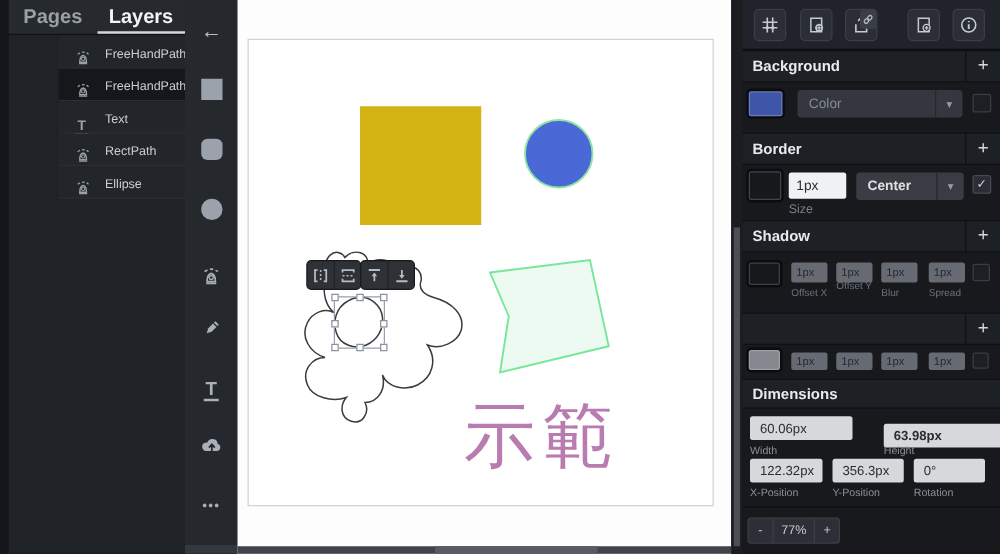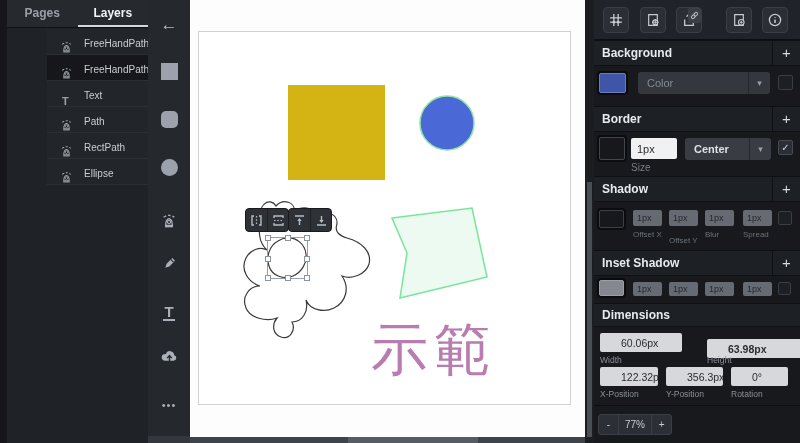--- a/index.html
+++ b/index.html
@@ -4,21 +4,21 @@
 <style>
   * { margin:0; padding:0; box-sizing:border-box; }
   html,body { width:800px; height:443px; overflow:hidden; }
   body { font-family:"Liberation Sans", sans-serif; background:#17191d; }
   #app { position:relative; width:800px; height:443px; background:#17191d; }
 
   
   .left-panel { position:absolute; left:0; top:0; width:148px; height:443px; background:#1f2227; }
   .left-edge { position:absolute; left:0; top:0; width:7px; height:443px; background:#141619; }
   .tab-bar { position:absolute; left:7px; top:0; width:141px; height:28px; background:#26292e; border-bottom:1px solid #0f1115; display:flex; }
-  .tab { flex:1; text-align:center; line-height:27px; font-size:12px; font-weight:bold; color:#9aa0a8; cursor:pointer; position:relative; }
+  .tab { flex:1; text-align:center; line-height:27px; font-size:16px; font-weight:bold; color:#9aa0a8; cursor:pointer; position:relative; }
   .tab.active { color:#f2f4f6; }
   .tab.active .tab-underline { position:absolute; left:0; right:0; bottom:0; height:2px; background:#d3d6da; }
   .layers-list { position:absolute; left:7px; top:29px; width:141px;padding-left:40px; }
   .layer-row { position:relative; height:26px; line-height:26px; background:#22252a; border-bottom:1px solid #2b2e33; padding-left:37px; cursor:pointer; }
   .layer-row.selected { background:#15171b; }
   .layer-icon { position:absolute; left:13px; top:6px; width:14px; height:14px; color:#9aa0a8; }
   .layer-label { font-size:10px; color:#c9ced4; }
   .ticon { font-size:11px; font-weight:bold; color:#9aa0a8; border-bottom:1px solid #9aa0a8; padding:0 2px; line-height:12px; display:inline-block; }
 
   
@@ -60,21 +60,21 @@
   .sh-label { position:absolute; left:8px; top:0; line-height:25px; font-size:12px; font-weight:bold; color:#e8eaed; }
   .sh-plus { position:absolute; right:0; top:0; width:28px; height:25px; border-left:1px solid #0e1013; text-align:center; line-height:24px; font-size:15px; color:#d6dade; cursor:pointer; }
   .swatch { position:absolute; border-radius:2px; cursor:pointer; box-shadow:0 0 0 2px #0b0c0f; }
   .dropdown { position:absolute; background:#34383e; border-radius:3px; cursor:pointer; }
   .dd-label { position:absolute; left:9px; top:0; font-size:11px; line-height:22px; color:#848a92; }
   .dd-label.strong { color:#dde0e5; font-weight:bold; }
   .dd-chev { position:absolute; right:0; top:0; bottom:0; width:22px; border-left:1px solid #25282d; text-align:center; color:#989ea6; font-size:9px; line-height:22px; }
   .checkbox { position:absolute; background:#1c1f23; border:1px solid #393d44; border-radius:2px; cursor:pointer; text-align:center; color:#d2d6dc; font-size:10px; line-height:13px; }
   .mini-input { position:absolute; border:none; background:#666b73; color:#26282c; font-size:9px; padding-left:4px; border-radius:2px; font-family:"Liberation Sans", sans-serif; }
   .mini-label { position:absolute; font-size:8px; color:#6d727a; }
-  .dim-input { position:absolute; border:none; background:#d6d8db; color:#2b2d31; font-size:10.5px; padding-left:21px; border-radius:2px; font-family:"Liberation Sans", sans-serif; }
+  .dim-input { position:absolute; border:none; background:#d6d8db; color:#2b2d31; font-size:10.5px; padding-left:8px; border-radius:2px; font-family:"Liberation Sans", sans-serif; }
   .dim-label { position:absolute; font-size:8.5px; color:#8b9097; }
   .size-input { position:absolute; border:none; background:#f0f1f2; color:#2b2d31; font-size:11px; padding-left:6px; border-radius:2px; font-family:"Liberation Sans", sans-serif; }
   .link-btn { position:absolute; left:94px; top:8px; width:13px; height:15px; background:#3b3f45; border-radius:2px; cursor:pointer; display:flex; align-items:center; justify-content:center; color:#b9bec5; }
   .zoom-bar { position:absolute; left:4px; top:414px; width:74px; height:21px; background:#2c3036; border:1px solid #3a3e45; border-radius:3px; display:flex; }
   .zoom-cell { text-align:center; font-size:10px; line-height:19px; color:#c9cdd3; cursor:pointer; }
   .zc-minus { width:20px; border-right:1px solid #3a3e45; }
   .zc-level { width:33px; }
   .zc-plus { width:20px; border-left:1px solid #3a3e45; }
 </style>
 </head>
@@ -111,29 +111,20 @@
         <span class="layer-icon"><span class="ticon">T</span></span>
         <span class="layer-label">Text</span>
       </div>
       <div class="layer-row">
         <span class="layer-icon"><svg width="13" height="13" viewBox="0 0 12 12">
               <path d="M2,4 Q6,1 10,4" fill="none" stroke="currentColor" stroke-width="1" stroke-dasharray="2,1.5"></path>
               <path d="M3.5,10 Q3.5,5.5 6,5 Q8.5,5.5 8.5,10 Z" fill="none" stroke="currentColor" stroke-width="1"></path>
               <circle cx="6" cy="7.5" r="1.2" fill="none" stroke="currentColor" stroke-width="0.8"></circle>
               <path d="M3,11 L9,11" stroke="currentColor" stroke-width="1"></path>
             </svg></span>
-        <span class="layer-label">Path</span>
-      </div>
-      <div class="layer-row">
-        <span class="layer-icon"><svg width="13" height="13" viewBox="0 0 12 12">
-              <path d="M2,4 Q6,1 10,4" fill="none" stroke="currentColor" stroke-width="1" stroke-dasharray="2,1.5"></path>
-              <path d="M3.5,10 Q3.5,5.5 6,5 Q8.5,5.5 8.5,10 Z" fill="none" stroke="currentColor" stroke-width="1"></path>
-              <circle cx="6" cy="7.5" r="1.2" fill="none" stroke="currentColor" stroke-width="0.8"></circle>
-              <path d="M3,11 L9,11" stroke="currentColor" stroke-width="1"></path>
-            </svg></span>
         <span class="layer-label">RectPath</span>
       </div>
       <div class="layer-row">
         <span class="layer-icon"><svg width="13" height="13" viewBox="0 0 12 12">
               <path d="M2,4 Q6,1 10,4" fill="none" stroke="currentColor" stroke-width="1" stroke-dasharray="2,1.5"></path>
               <path d="M3.5,10 Q3.5,5.5 6,5 Q8.5,5.5 8.5,10 Z" fill="none" stroke="currentColor" stroke-width="1"></path>
               <circle cx="6" cy="7.5" r="1.2" fill="none" stroke="currentColor" stroke-width="0.8"></circle>
               <path d="M3,11 L9,11" stroke="currentColor" stroke-width="1"></path>
             </svg></span>
         <span class="layer-label">Ellipse</span>
@@ -319,28 +310,27 @@
       <span class="sh-label">Shadow</span>
       <span class="sh-plus">+</span>
     </div>
     <div>
       <div class="swatch" style="left: 5px; top: 210px; width: 25px; height: 18px; border: 1px solid rgb(60, 64, 70); background: rgb(23, 24, 28);"></div>
       <input class="mini-input" style="left: 39px; top: 210px; width: 29px; height: 16px;" value="1px">
       <input class="mini-input" style="left: 75px; top: 210px; width: 29px; height: 16px;" value="1px">
       <input class="mini-input" style="left: 111px; top: 210px; width: 29px; height: 16px;" value="1px">
       <input class="mini-input" style="left: 149px; top: 210px; width: 29px; height: 16px;" value="1px">
       <span class="mini-label" style="left:39px;top:230px;">Offset X</span>
-      <span class="mini-label" style="left:75px;top:236px;">Offset Y</span>
+      <span class="mini-label" style="left:75px;top:224px;">Offset Y</span>
       <span class="mini-label" style="left:111px;top:230px;">Blur</span>
       <span class="mini-label" style="left:149px;top:230px;">Spread</span>
       <div class="checkbox" style="left:184px;top:211px;width:14px;height:14px;"></div>
     </div>
 
     <div class="section-header" style="top:250px;">
-      <span class="sh-label">Inset Shadow</span>
       <span class="sh-plus">+</span>
     </div>
     <div>
       <div class="swatch" style="left: 5px; top: 280px; width: 25px; height: 16px; border: 1px solid rgb(154, 158, 165); background: rgb(133, 137, 143);"></div>
       <input class="mini-input" style="left: 39px; top: 282px; width: 29px; height: 14px;" value="1px">
       <input class="mini-input" style="left: 75px; top: 282px; width: 29px; height: 14px;" value="1px">
       <input class="mini-input" style="left: 111px; top: 282px; width: 29px; height: 14px;" value="1px">
       <input class="mini-input" style="left: 149px; top: 282px; width: 29px; height: 14px;" value="1px">
       <div class="checkbox" style="left:184px;top:282px;width:13px;height:13px;"></div>
     </div>

